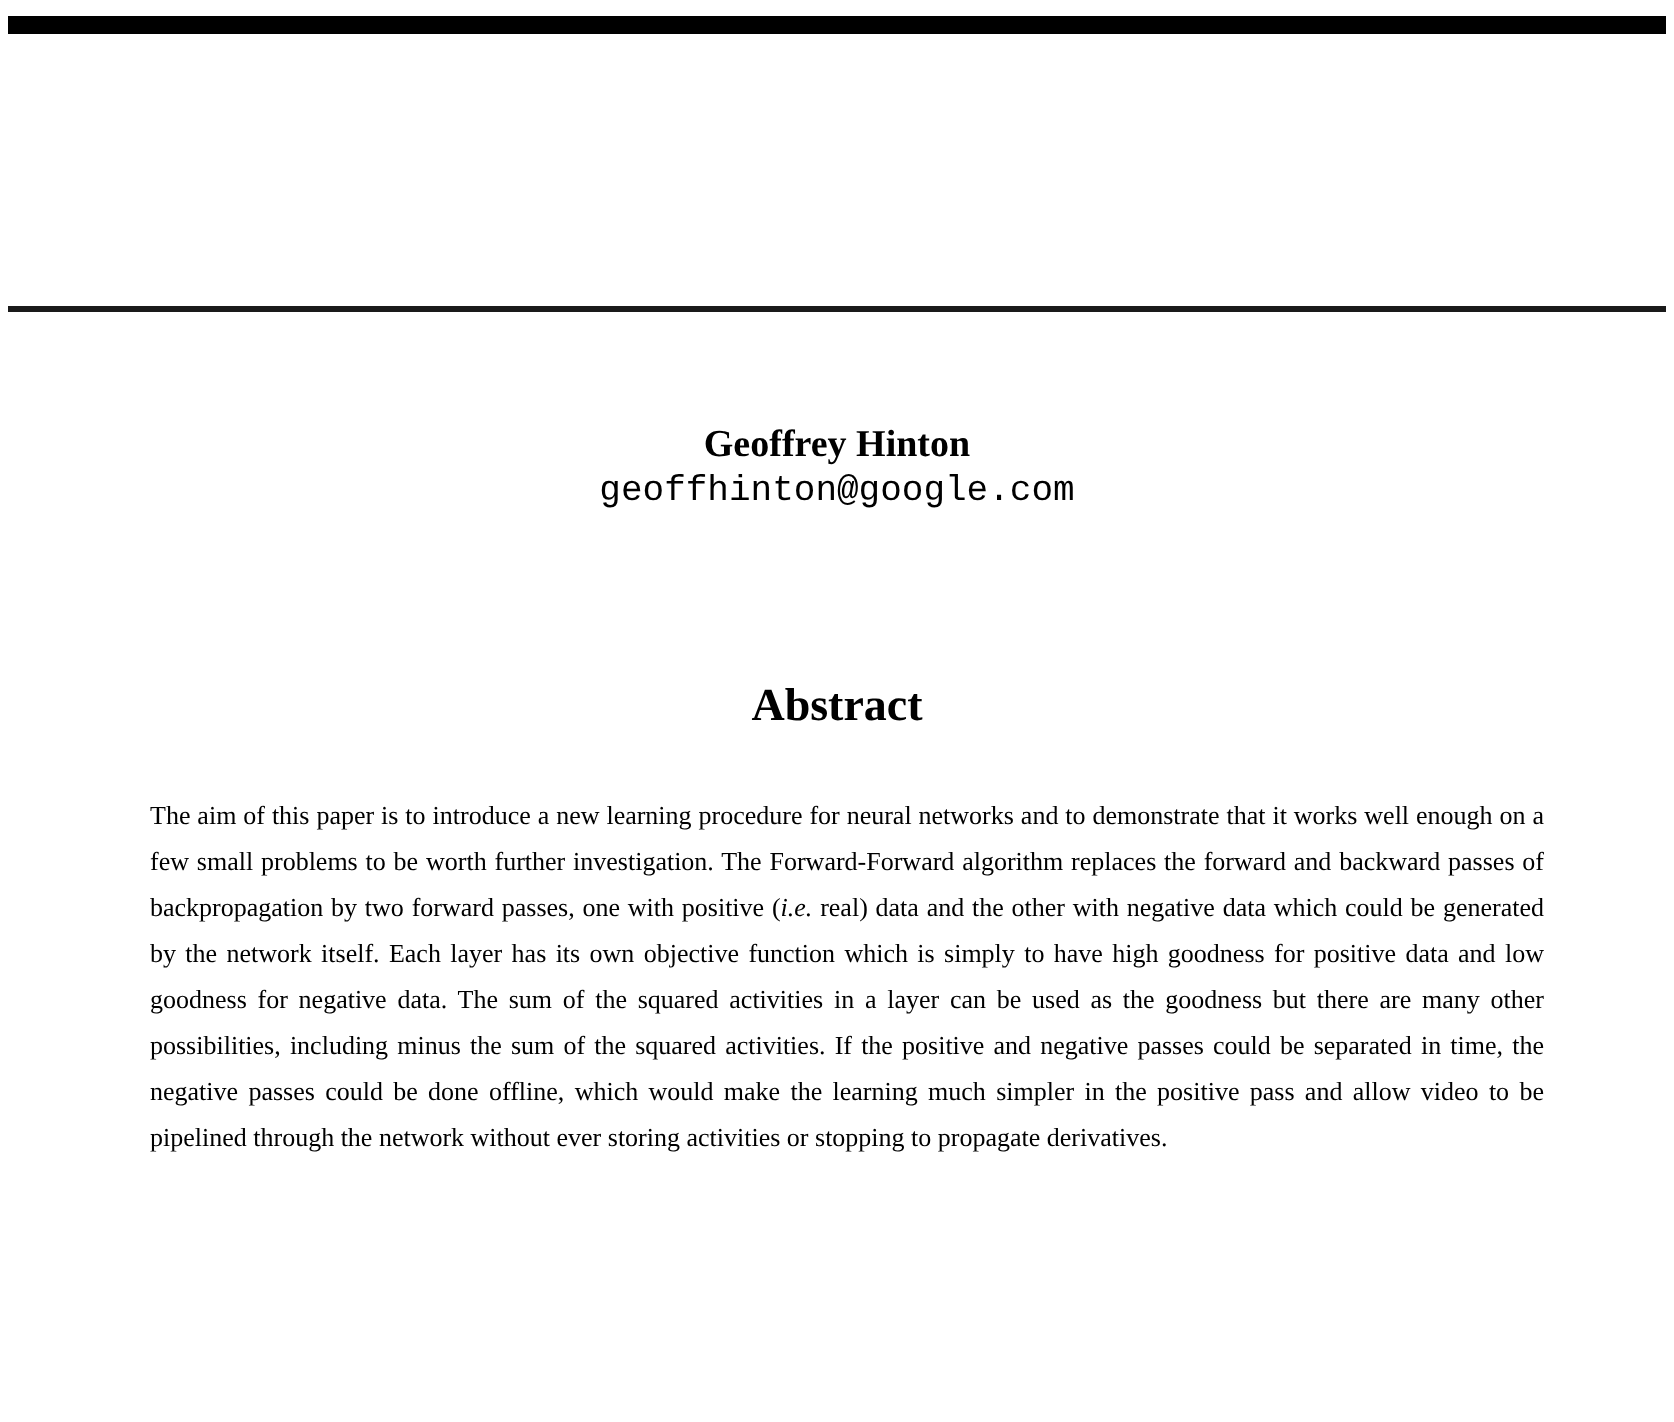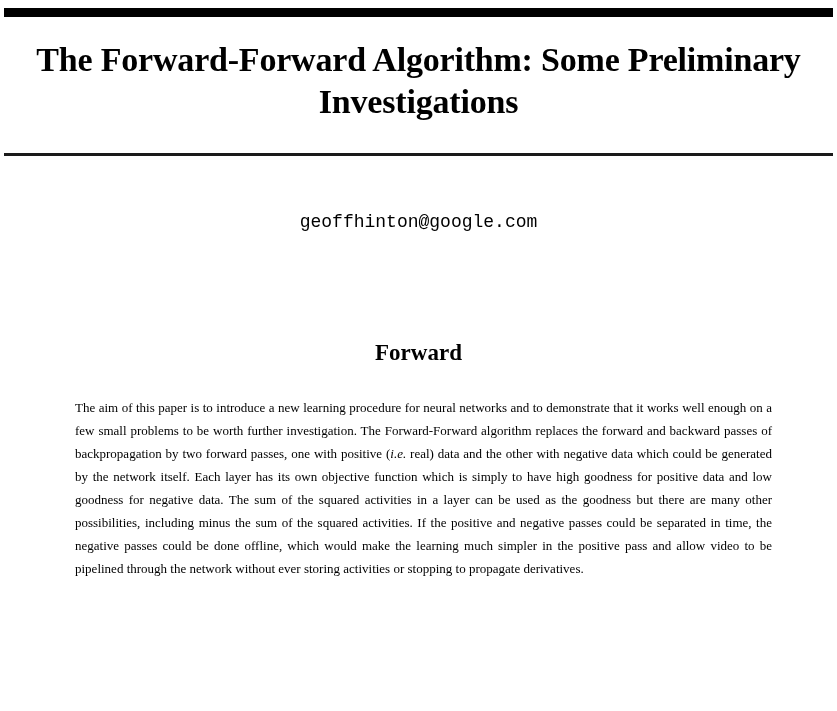--- a/index.html
+++ b/index.html
@@ -90,25 +90,25 @@
     font-style: italic;
   }
 </style>
 </head>
 <body>
 
 <div class="page">
 
   <div class="rule rule-top"></div>
 
-  <h1 class="title">The Forward-Forward Algorithm: Some Preliminary Investigations</h1>
 
   <div class="rule rule-mid"></div>
 
   <div class="author-block">
+    <div class="author-name">Geoffrey Hinton</div>
     <div class="author-email">geoffhinton@google.com</div>
   </div>
 
-  <h2 class="abstract-heading">Forward</h2>
+  <h2 class="abstract-heading">Abstract</h2>
 
   <p class="abstract-text"><span>The aim of this paper is to introduce a new learning procedure for neural networks and to demonstrate that it works well enough on a few small problems to be worth further investigation. The Forward-Forward algorithm replaces the forward and backward passes of backpropagation by two forward passes, one with positive (</span><em>i.e.</em><span> real) data and the other with negative data which could be generated by the network itself. Each layer has its own objective function which is simply to have high goodness for positive data and low goodness for negative data. The sum of the squared activities in a layer can be used as the goodness but there are many other possibilities, including minus the sum of the squared activities. If the positive and negative passes could be separated in time, the negative passes could be done offline, which would make the learning much simpler in the positive pass and allow video to be pipelined through the network without ever storing activities or stopping to propagate derivatives.</span></p>
 
 </div>
 
 </body></html>

